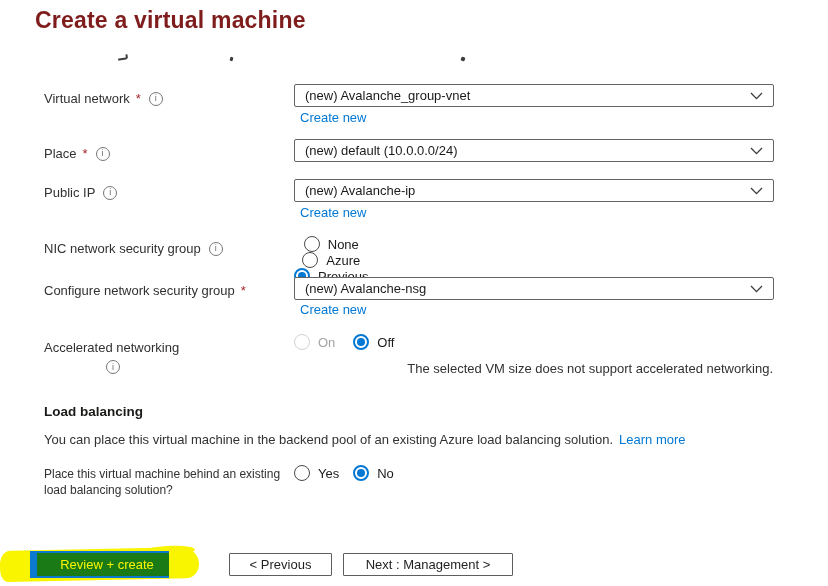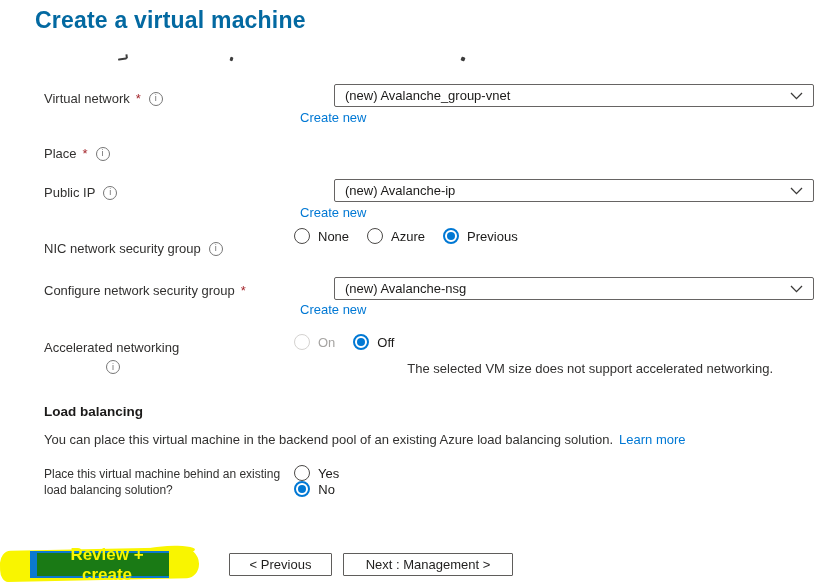--- a/index.html
+++ b/index.html
@@ -1,33 +1,33 @@
 <!DOCTYPE html>
 <html><head>
 <meta charset="utf-8">
 <style>
   * { margin:0; padding:0; box-sizing:border-box; }
   html,body { background:#ffffff; }
   body { font-family:"Liberation Sans","DejaVu Sans",sans-serif; }
   .canvas { position:relative; width:828px; height:586px; background:#ffffff; overflow:hidden; }
 
-  .title { position:absolute; left:35px; top:7px; font-size:23px; font-weight:700; color:#0369a1; letter-spacing:0.2px; }
+  .title { position:absolute; left:35px; top:7px; font-size:23px; font-weight:700; color:#7f1d1d; letter-spacing:0.2px; }
 
   
   .remnant { position:absolute; background:#3d3d3d; }
   .r1 { left:118px; top:58px; width:9px; height:2px; transform:rotate(-8deg); border-radius:1px; }
   .r1::after { content:""; position:absolute; right:-1px; top:-3px; width:2px; height:4px; background:#3d3d3d; }
   .r2 { left:230px; top:57px; width:3px; height:4px; transform:rotate(18deg); border-radius:1px; }
   .r3 { left:461px; top:57px; width:4px; height:4px; transform:rotate(20deg); border-radius:1px; }
 
   .field-label { position:absolute; left:44px; display:flex; align-items:center; gap:5px; font-size:13px; color:#323130; }
   .req { color:#a4262c; font-size:13px; margin-left:1px; }
   .info-icon { display:inline-flex; align-items:center; justify-content:center; width:14px; height:14px; border:1px solid #767676; border-radius:50%; color:#6e6e6e; font-size:9px; line-height:1; margin-left:3px; cursor:default; }
 
-  .dropdown { position:absolute; left:294px; width:480px; height:23px; border:1px solid #666463; border-radius:2px; background:#fff; display:flex; align-items:center; justify-content:space-between; padding:0 10px; cursor:pointer;margin-left:40px; }
+  .dropdown { position:absolute; left:294px; width:480px; height:23px; border:1px solid #666463; border-radius:2px; background:#fff; display:flex; align-items:center; justify-content:space-between; padding:0 10px; cursor:pointer; }
   .dd-value { font-size:13px; color:#1b1a19; white-space:nowrap; }
   .chev { display:inline-flex; align-items:center; }
 
   .create-new { position:absolute; left:300px; font-size:13px; color:#0078d4; text-decoration:none; cursor:pointer; }
 
   .radio-row { position:absolute; left:294px; display:flex; align-items:center; }
   .radio-item { display:flex; align-items:center; margin-right:18px; cursor:pointer; }
   .radio { width:16px; height:16px; border-radius:50%; border:1px solid #4c4a48; background:#fff; margin-right:8px; position:relative; flex:none; }
   .radio.selected { border:2px solid #0078d4; }
   .radio.selected::after { content:""; position:absolute; left:50%; top:50%; width:8px; height:8px; margin:-4px 0 0 -4px; border-radius:50%; background:#0078d4; }
@@ -40,21 +40,21 @@
   .section-heading { position:absolute; left:44px; top:404px; font-size:13.5px; font-weight:700; color:#1b1a19; }
   .section-desc { position:absolute; left:44px; top:432px; font-size:13px; color:#323130; }
   .learn-more { color:#0078d4; text-decoration:none; margin-left:6px; cursor:pointer; }
   .question { position:absolute; left:44px; top:466px; width:252px; font-size:12px; color:#323130; line-height:16px; }
 
   
   .hl-blob { position:absolute; left:0px; top:549px; width:199px; height:31px; background:#f9f500; border-radius:14px 22px 16px 10px / 55% 70% 60% 50%; transform:rotate(-1.2deg); }
   .hl-nub { position:absolute; left:140px; top:546px; width:55px; height:10px; background:#f9f500; border-radius:50%; transform:rotate(-3deg); }
   .btn-review { position:absolute; left:30px; top:551px; width:139px; height:27px; background:#0b79d0; border:none; cursor:pointer; padding:0; }
   .btn-review-green { position:absolute; left:7px; top:2px; width:132px; height:23px; background:#1a7a15; display:flex; align-items:center; justify-content:center; }
-  .btn-review-green span { font-size:17px; font-weight:700; color:#f9f500;padding-left:8px; }
+  .btn-review-green span { font-size:13px; font-weight:400; color:#f9f500;padding-left:8px; }
   .btn-outline { position:absolute; top:553px; height:23px; background:#fff; border:1px solid #5f5d5b; border-radius:1px; font-family:inherit; font-size:13px; color:#201f1e; cursor:pointer; }
   .btn-prev { left:229px; width:103px; }
   .btn-next { left:343px; width:170px; }
 </style>
 </head>
 <body>
 
 <div class="canvas">
 
   <h1 class="title">Create a virtual machine</h1>
@@ -76,40 +76,48 @@
         </svg>
     </span>
   </div>
   <a class="create-new" style="top:110px;">Create new</a>
 
   <div class="field-label" style="top:146px;">
     <span>Place</span>
     <span class="req">*</span>
     <span class="info-icon">i</span>
   </div>
+  <div class="dropdown" style="top:139px;">
+    <span class="dd-value">(new) default (10.0.0.0/24)</span>
+    <span class="chev">
+      <svg width="13" height="8" viewBox="0 0 13 8">
+          <path d="M1 1 L6.5 6.6 L12 1" fill="none" stroke="#3b3a39" stroke-width="1.3"></path>
+        </svg>
+    </span>
+  </div>
 
   <div class="field-label" style="top:185px;">
     <span>Public IP</span>
     <span class="info-icon">i</span>
   </div>
   <div class="dropdown" style="top:179px;">
     <span class="dd-value">(new) Avalanche-ip</span>
     <span class="chev">
       <svg width="13" height="8" viewBox="0 0 13 8">
           <path d="M1 1 L6.5 6.6 L12 1" fill="none" stroke="#3b3a39" stroke-width="1.3"></path>
         </svg>
     </span>
   </div>
   <a class="create-new" style="top:205px;">Create new</a>
 
   <div class="field-label" style="top:241px;align-items:center;">
     <span>NIC network security group</span>
     <span class="info-icon">i</span>
   </div>
-  <div class="radio-row" style="top:228px;">
+  <div class="radio-row" style="top:236px;flex-direction:column;">
     <div class="radio-item">
       <span class="radio"></span>
       <span class="radio-label">None</span>
     </div>
     <div class="radio-item">
       <span class="radio"></span>
       <span class="radio-label">Azure</span>
     </div>
     <div class="radio-item">
       <span class="radio selected"></span>
@@ -145,21 +153,21 @@
       <span class="radio-label">Off</span>
     </div>
   </div>
   <div class="note">The selected VM size does not support accelerated networking.</div>
 
   <div class="section-heading">Load balancing</div>
   <div class="section-desc">
     <span>You can place this virtual machine in the backend pool of an existing Azure load balancing solution.</span><a class="learn-more">Learn more</a>
   </div>
   <div class="question">Place this virtual machine behind an existing load balancing solution?</div>
-  <div class="radio-row" style="top:465px;flex-direction:column;">
+  <div class="radio-row" style="top:465px;">
     <div class="radio-item" style="margin-right:14px;">
       <span class="radio"></span>
       <span class="radio-label">Yes</span>
     </div>
     <div class="radio-item">
       <span class="radio selected"></span>
       <span class="radio-label">No</span>
     </div>
   </div>
 

